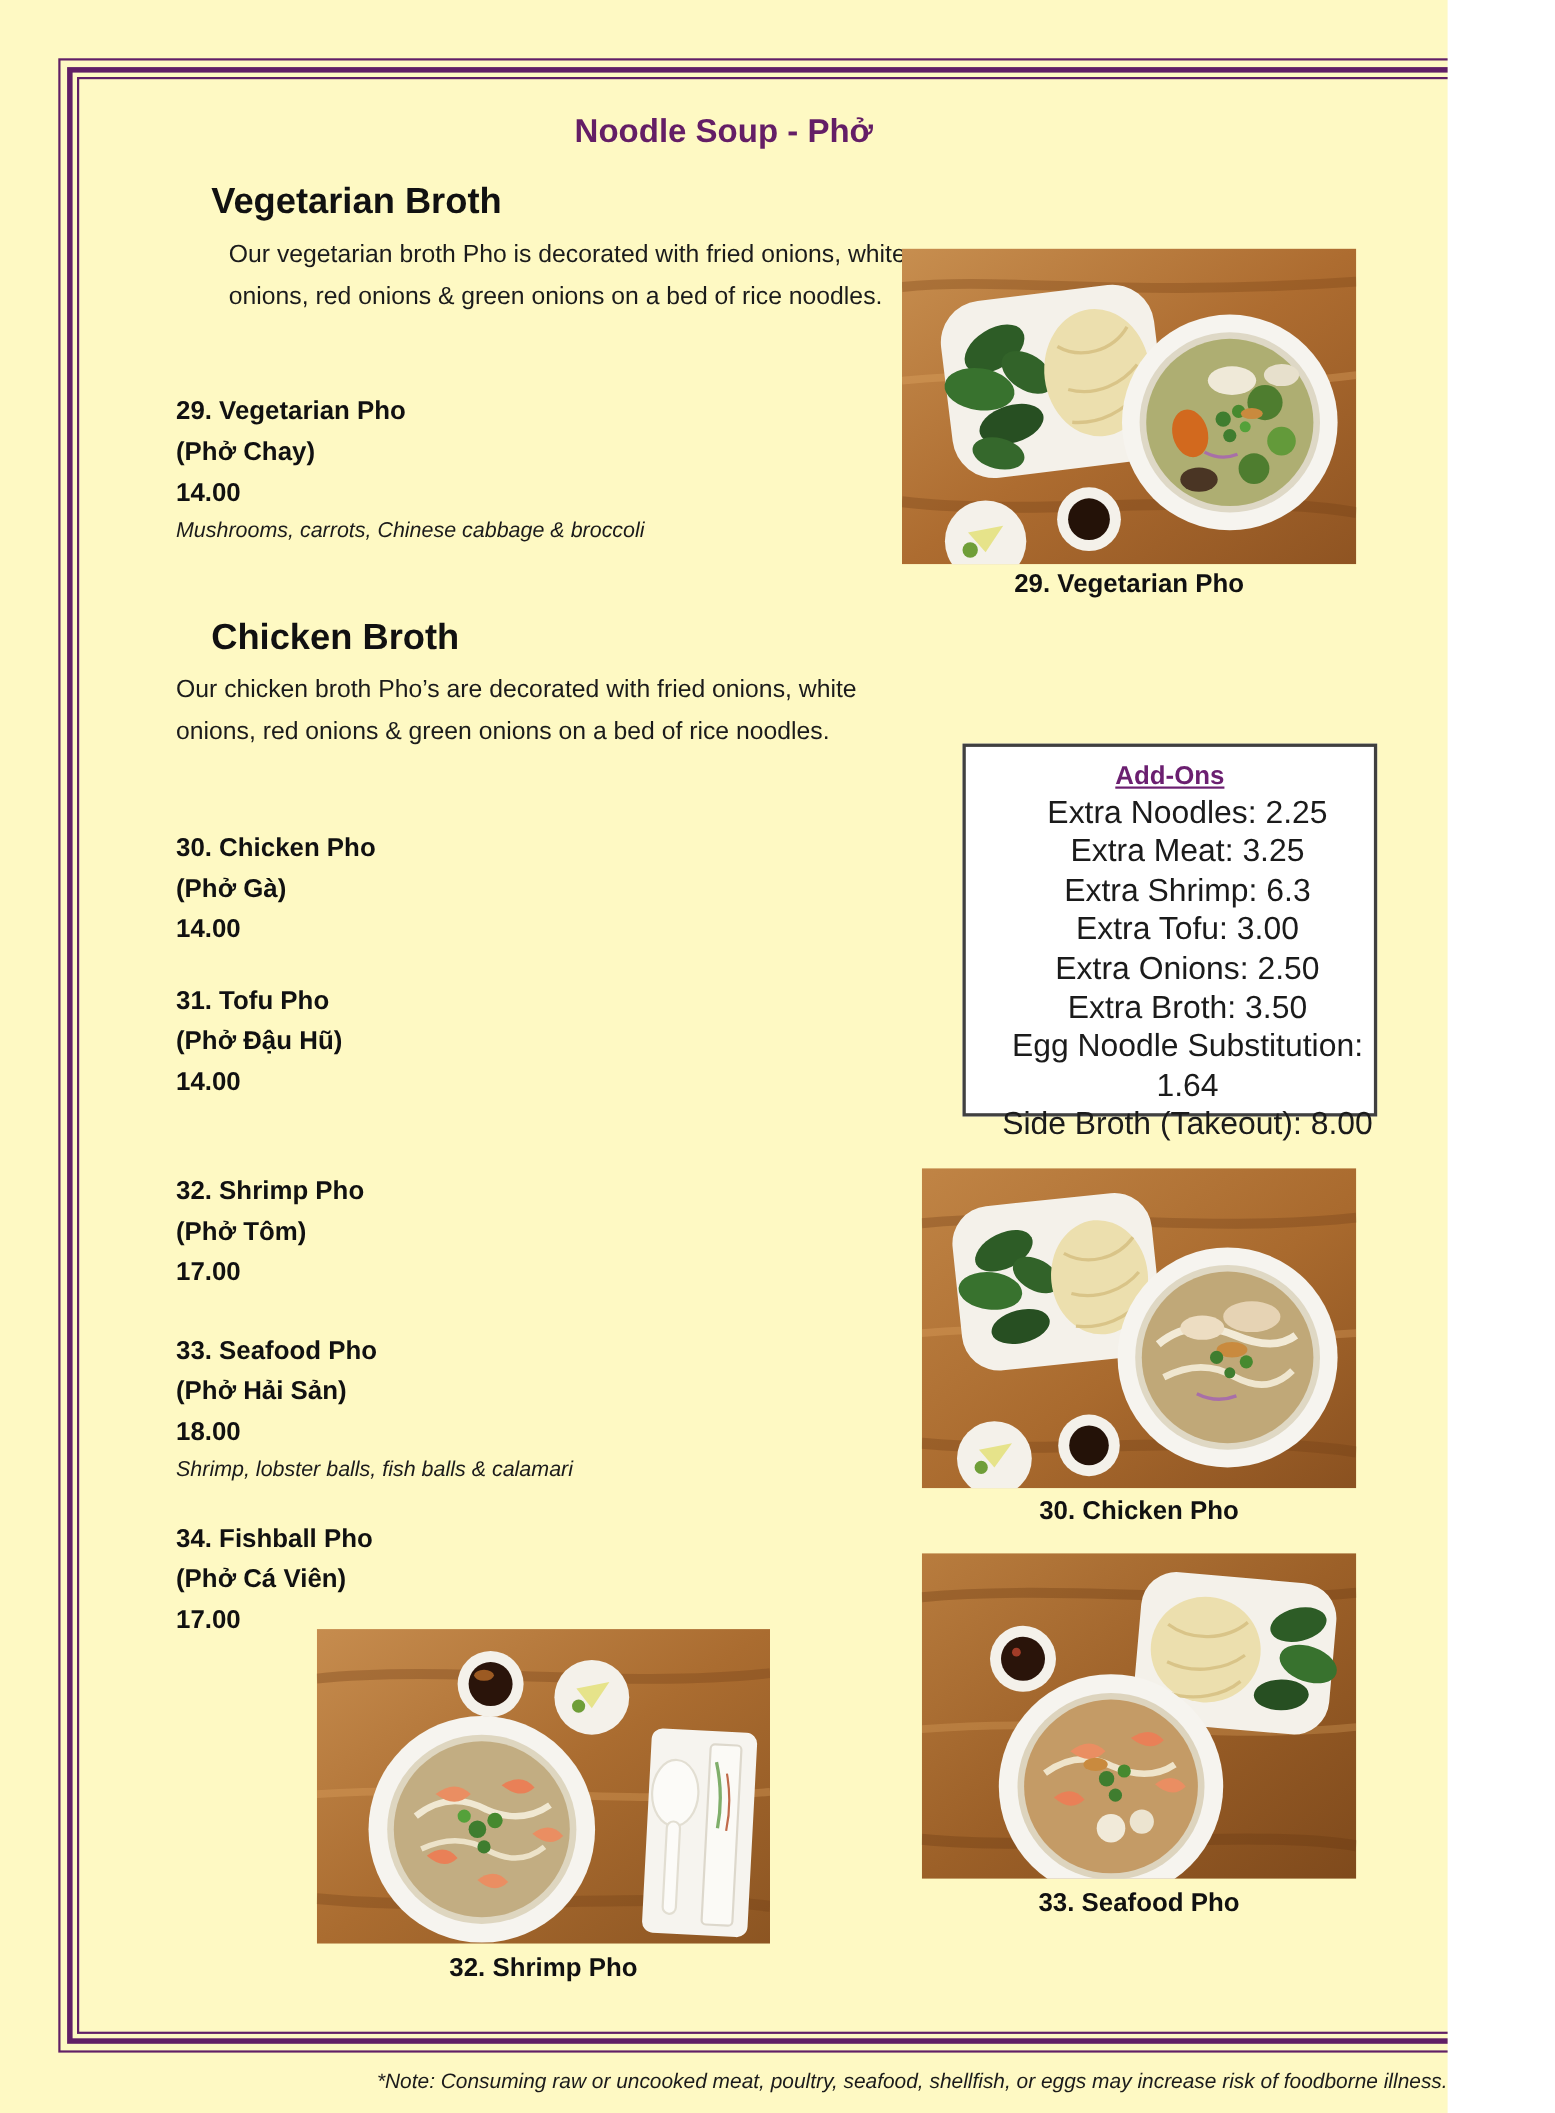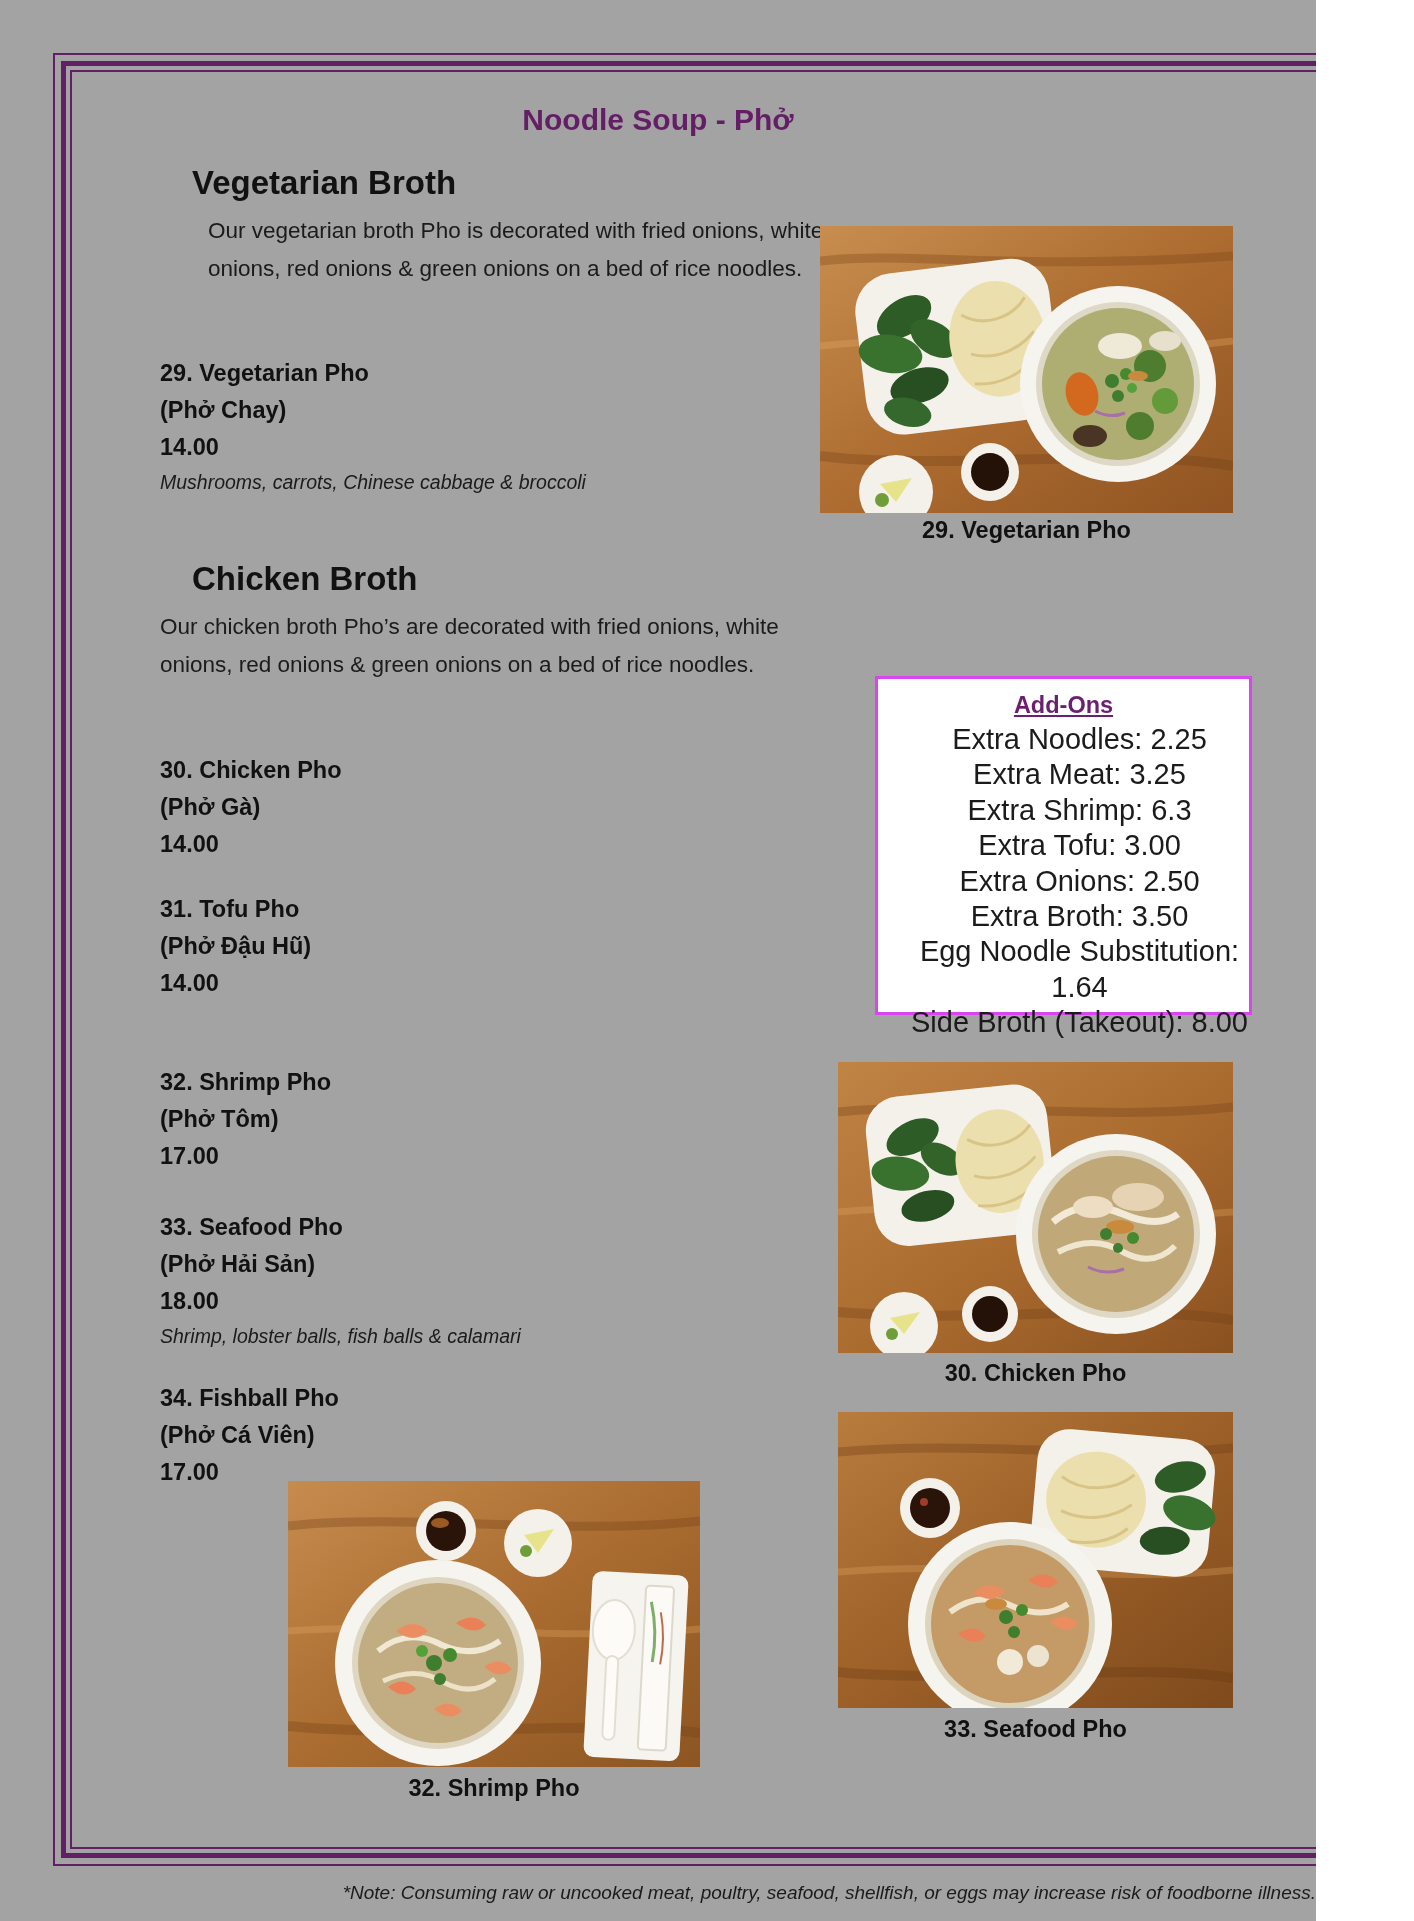--- a/index.html
+++ b/index.html
@@ -1,32 +1,32 @@
 <!DOCTYPE html>
 <html><head>
 <meta charset="utf-8">
 <style>
   html,body{margin:0;padding:0;background:#ffffff;}
-  .page{position:relative;width:1316px;height:1921px;background:#a3a3a3;
+  .page{position:relative;width:1316px;height:1921px;background:#fef9c3;
         font-family:"Liberation Sans",sans-serif;color:#1b1b1b;overflow:hidden;}
   
   .frame-outer{position:absolute;left:53px;top:53px;width:1306px;height:1813px;
                border:2px solid #611f66;box-sizing:border-box;}
   .frame-mid{position:absolute;left:6px;top:6px;right:6px;bottom:6px;
              border:5px solid #611f66;box-sizing:border-box;}
   .frame-inner{position:absolute;left:4px;top:4px;right:4px;bottom:4px;
                border:2px solid #611f66;box-sizing:border-box;}
   .abs{position:absolute;}
   .page-title{left:0;right:0;top:103px;text-align:center;font-size:30px;font-weight:700;color:#641e66;}
   .section-heading{left:160px;width:660px;font-size:33px;font-weight:700;color:#111;margin-left:32px;}
   .section-intro{left:160px;width:662px;font-size:22.5px;line-height:38px;color:#1b1b1b;}
   .menu-item{left:160px;width:660px;}
   .item-line{font-size:23.5px;font-weight:700;line-height:37px;color:#111;}
   .item-desc{font-size:19.5px;font-style:italic;line-height:33px;color:#1b1b1b;}
-  .addons-box{left:875px;top:676px;width:377px;height:339px;border:3px solid #d946ef;
+  .addons-box{left:875px;top:676px;width:377px;height:339px;border:3px solid #404040;
               box-sizing:border-box;text-align:center;padding-top:13px;background:#fff;}
   .addons-title{display:inline-block;font-size:23.5px;font-weight:700;color:#6b1f70;
                 text-decoration:underline;margin-bottom:3px;}
   .addon-item{font-size:29px;line-height:35.4px;color:#1b1b1b;margin-left:32px;}
   .photo{display:block;}
   .photo-caption{font-size:23.5px;font-weight:700;text-align:center;color:#111;}
   .footer-note{left:0;right:0;top:1882px;text-align:right;font-size:19px;font-style:italic;color:#1b1b1b;}
 </style>
 </head>
 <body>

